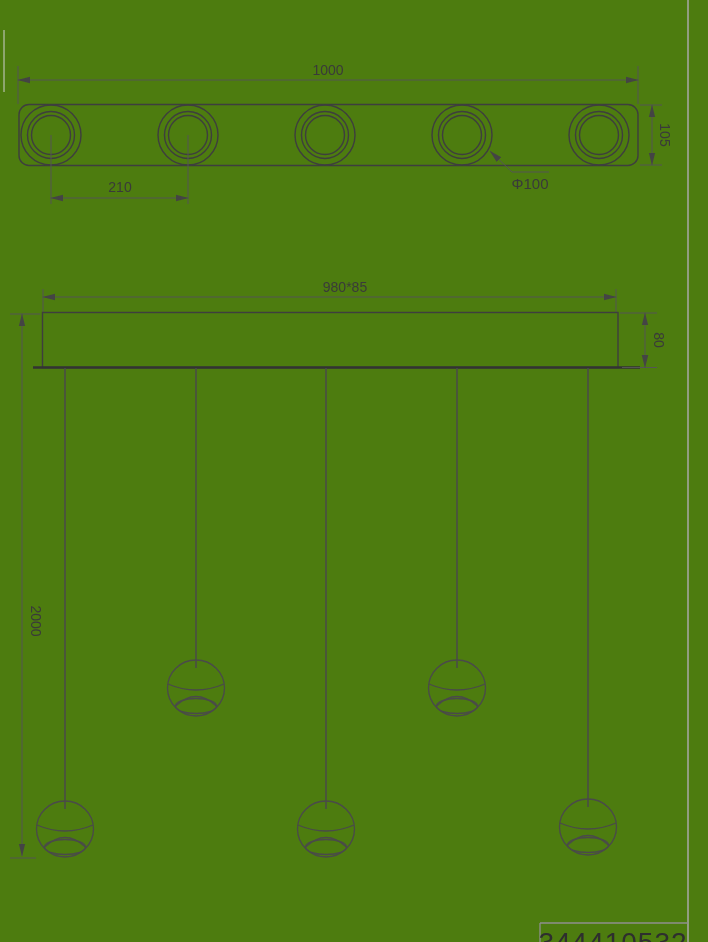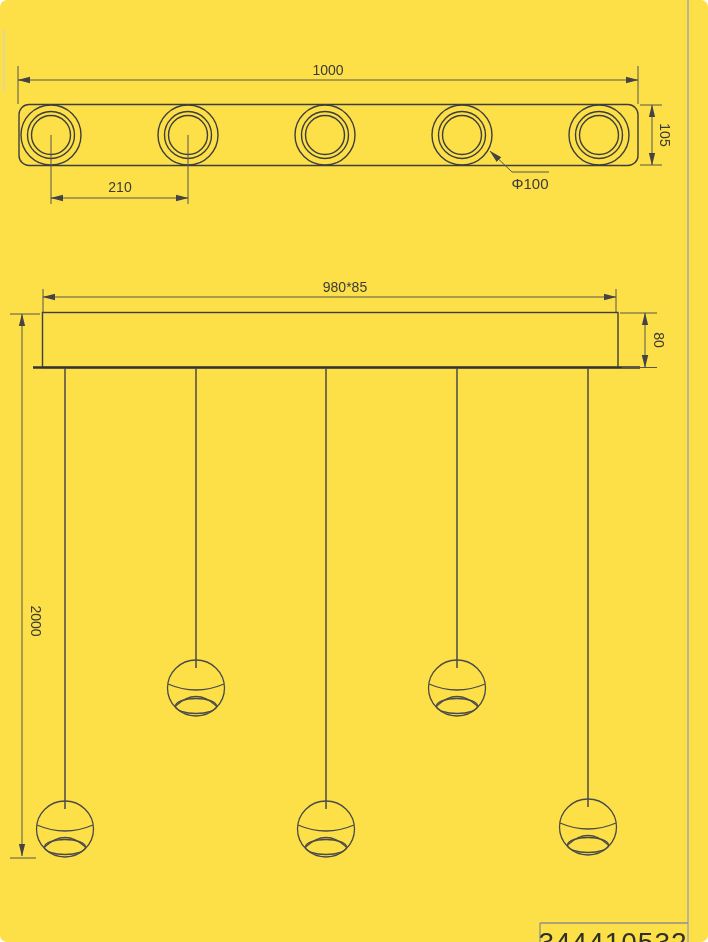--- a/index.html
+++ b/index.html
@@ -1,21 +1,20 @@
 <!DOCTYPE html>
 <html><head>
 <meta charset="utf-8">
 <title>Drawing</title>
 <style>
   html,body{margin:0;padding:0;background:#ffffff;}
   .page{
     position:relative;width:708px;height:942px;
-    background:#fde047;overflow:hidden;
+    background:#4d7c0f;overflow:hidden;
     font-family:"Liberation Sans","DejaVu Sans",sans-serif;
-    border-radius:7px;
   }
   svg{position:absolute;left:0;top:0;}
   text{
     font-family:"Liberation Sans","DejaVu Sans",sans-serif;
     fill:#3a3a3a;
   }
   .dim-text{font-size:14px;}
   .lead-text{font-size:15px;}
   .part-no{font-size:28px;fill:#2e2e2e;letter-spacing:1px;}
   .draw{stroke:#3e3e3e;stroke-width:1.4;fill:none;}

